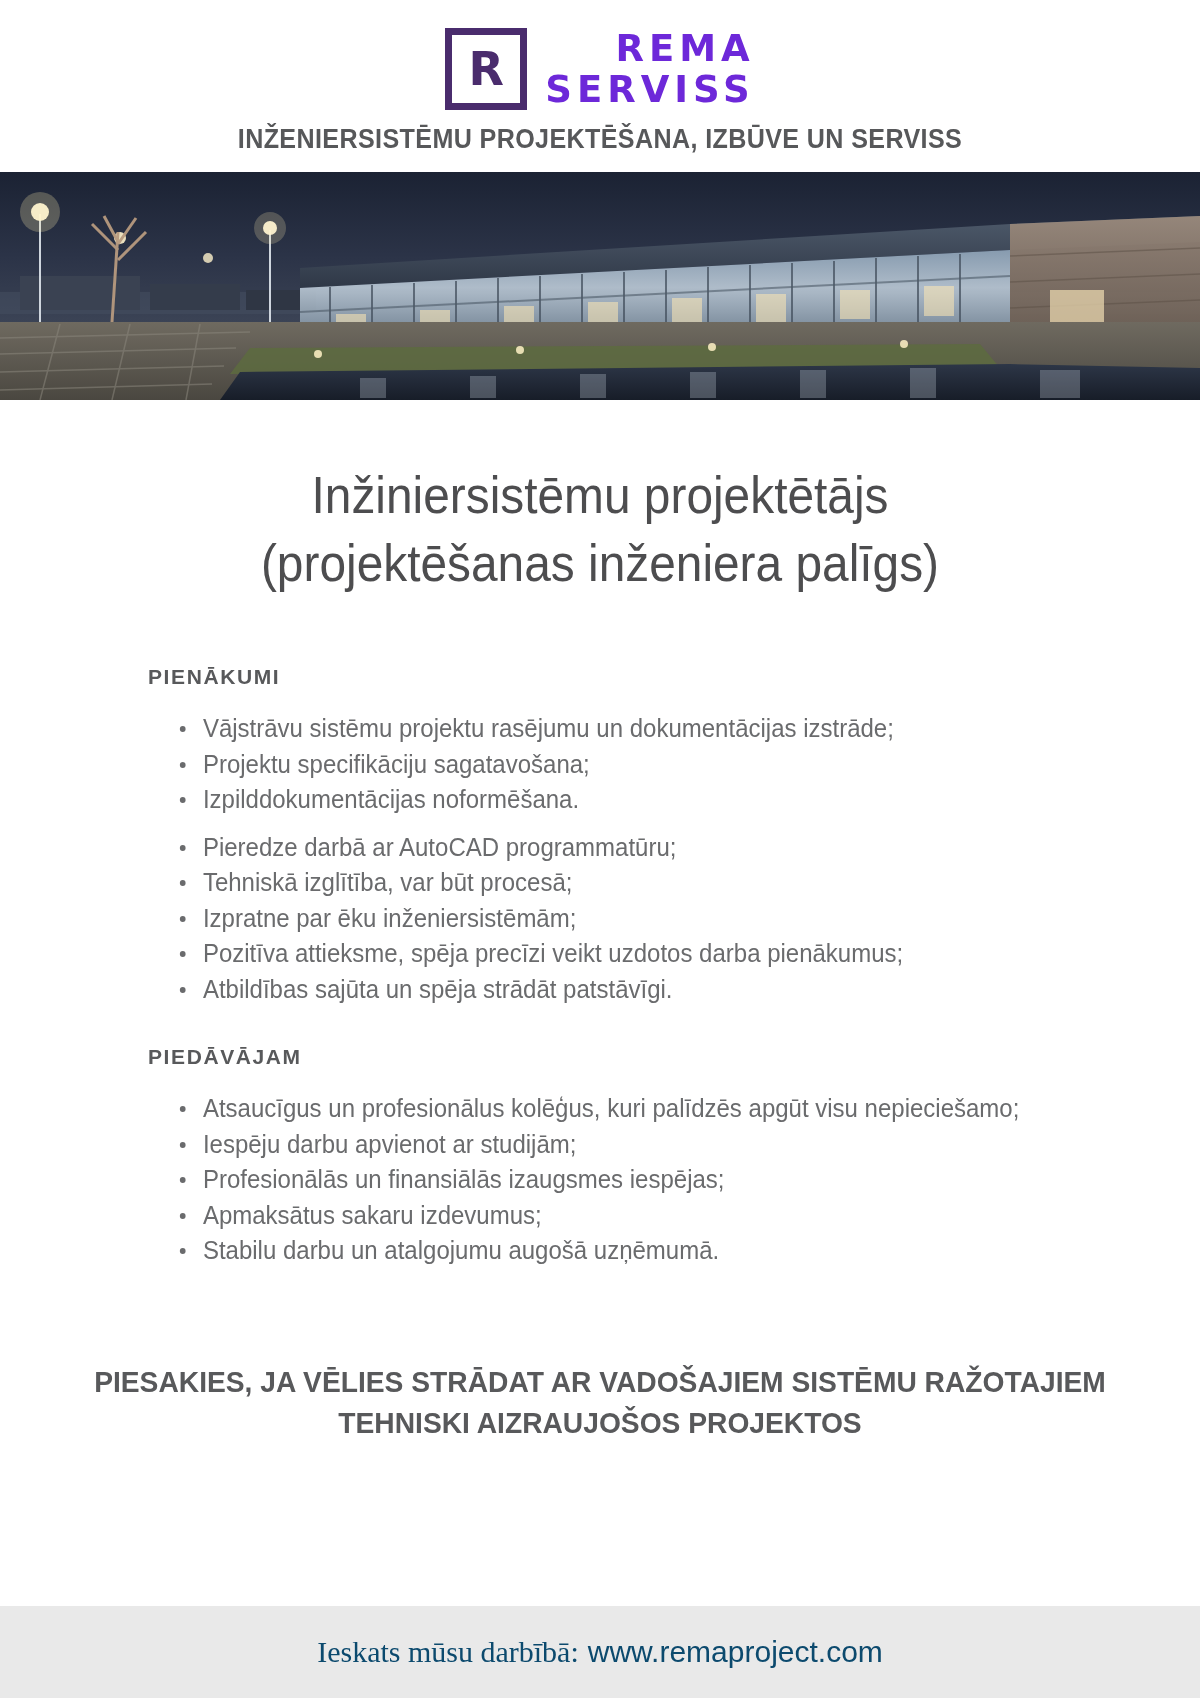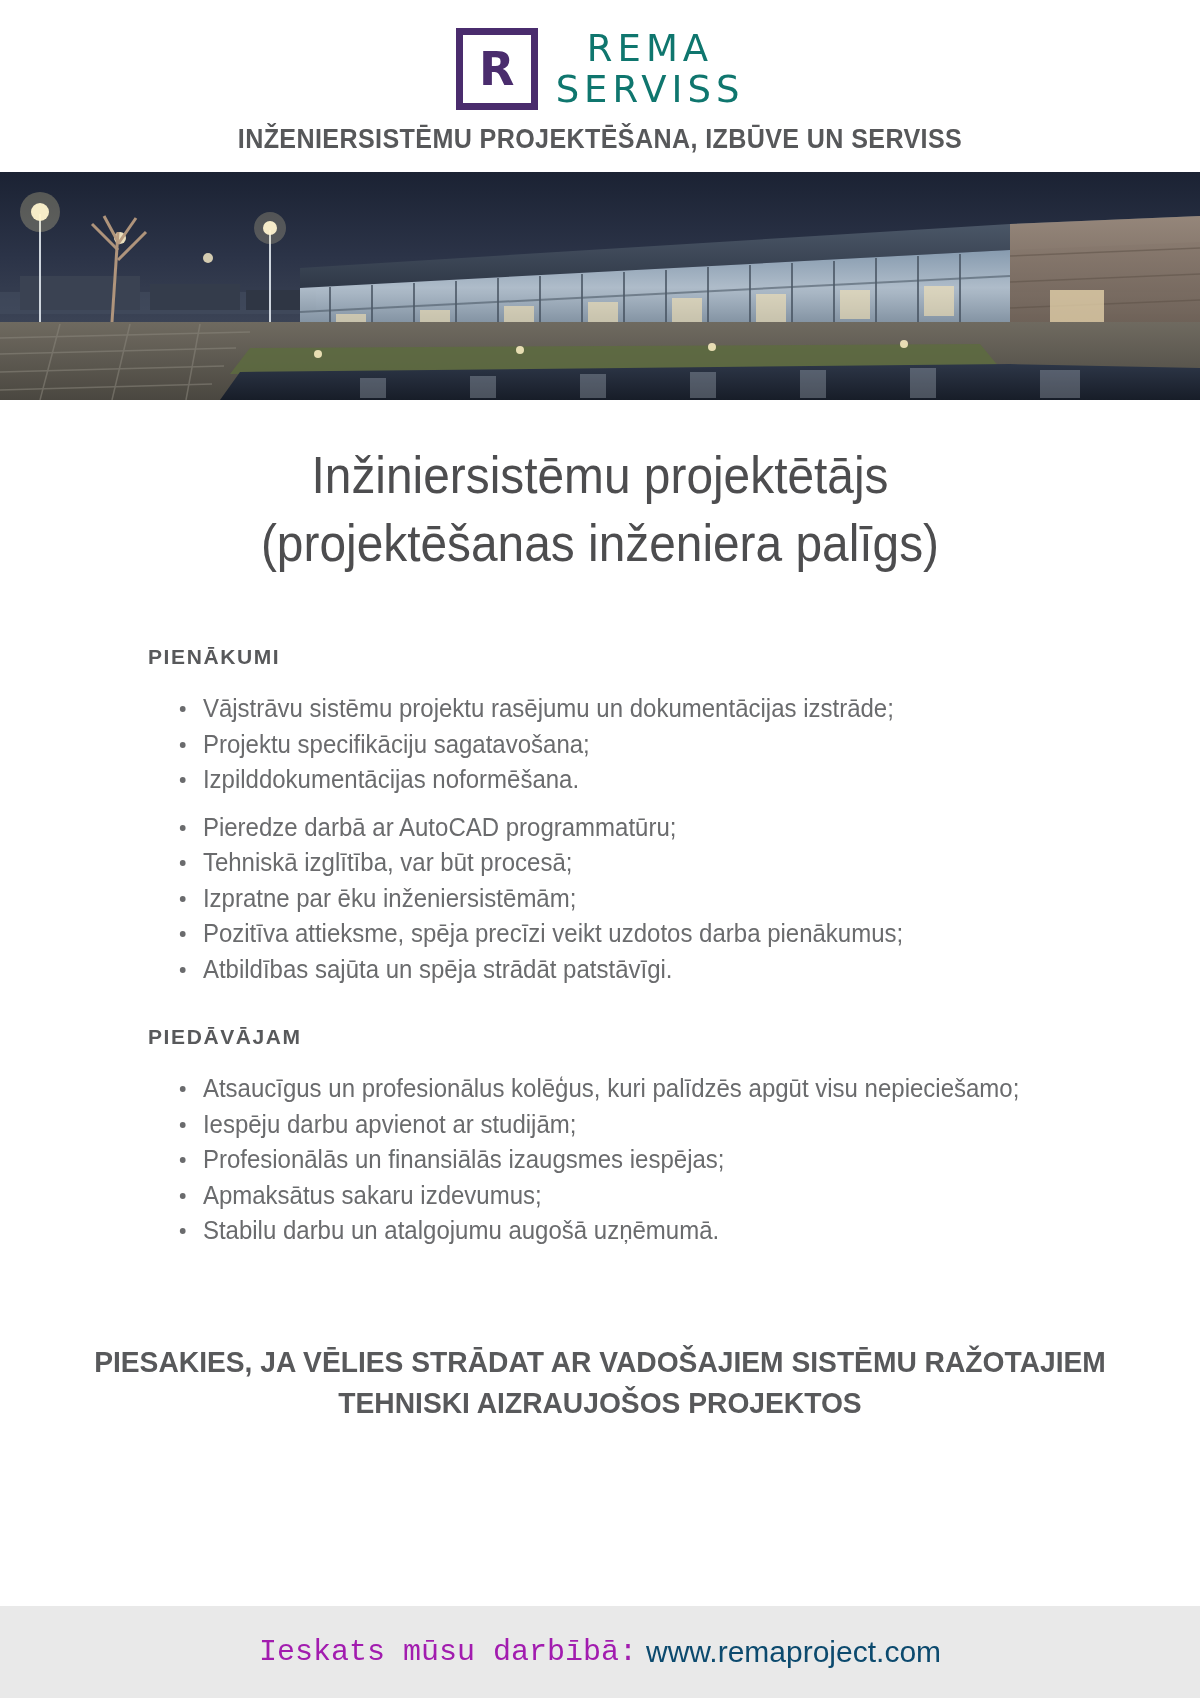--- a/index.html
+++ b/index.html
@@ -45,24 +45,24 @@
   .logo-mark span {
     font-family: "DejaVu Sans", sans-serif;
     font-weight: 700;
     font-size: 46px;
     line-height: 1;
     color: #4a2c6d;
     letter-spacing: 0;
   }
 
   .logo-words {
-    text-align: center;
+    text-align: right;
     font-family: "DejaVu Sans", sans-serif;
-    font-weight: 400;
-    color: #0f766e;
+    font-weight: 700;
+    color: #6d28d9;
   }
 
   .logo-words .line1,
   .logo-words .line2 {
     font-size: 37px;
     line-height: 1.12;
     letter-spacing: 5px;
   }
 
   .tagline {
@@ -83,21 +83,21 @@
     margin-top: 17px;
     overflow: hidden;
     background: #10131c;
   }
 
   .hero svg { display: block; width: 1200px; height: 228px; }
 
   
   .title-block {
     text-align: center;
-    padding-top: 42px;
+    padding-top: 62px;
   }
 
   .title-line {
     font-family: "Liberation Sans Narrow", "Liberation Sans", sans-serif;
     font-weight: 400;
     font-size: 52px;
     line-height: 1.30;
     color: #4d4d4f;
     transform: scaleX(0.92);
   }
@@ -169,24 +169,24 @@
     width: 1200px;
     height: 92px;
     background: #e9e9e9;
     display: flex;
     align-items: center;
     justify-content: center;
     gap: 9px;
   }
 
   .footer-label {
-    font-family: Liberation Mono, monospace;
+    font-family: Liberation Serif, serif;
     font-weight: 400;
     font-size: 30px;
-    color: #a21caf;
+    color: #0c4a6e;
   }
 
   .footer-url {
     font-family: "Liberation Sans Narrow", "Liberation Sans", sans-serif;
     font-weight: 400;
     font-size: 30px;
     color: #0c4a6e;
     text-decoration: none;
   }
 </style>

